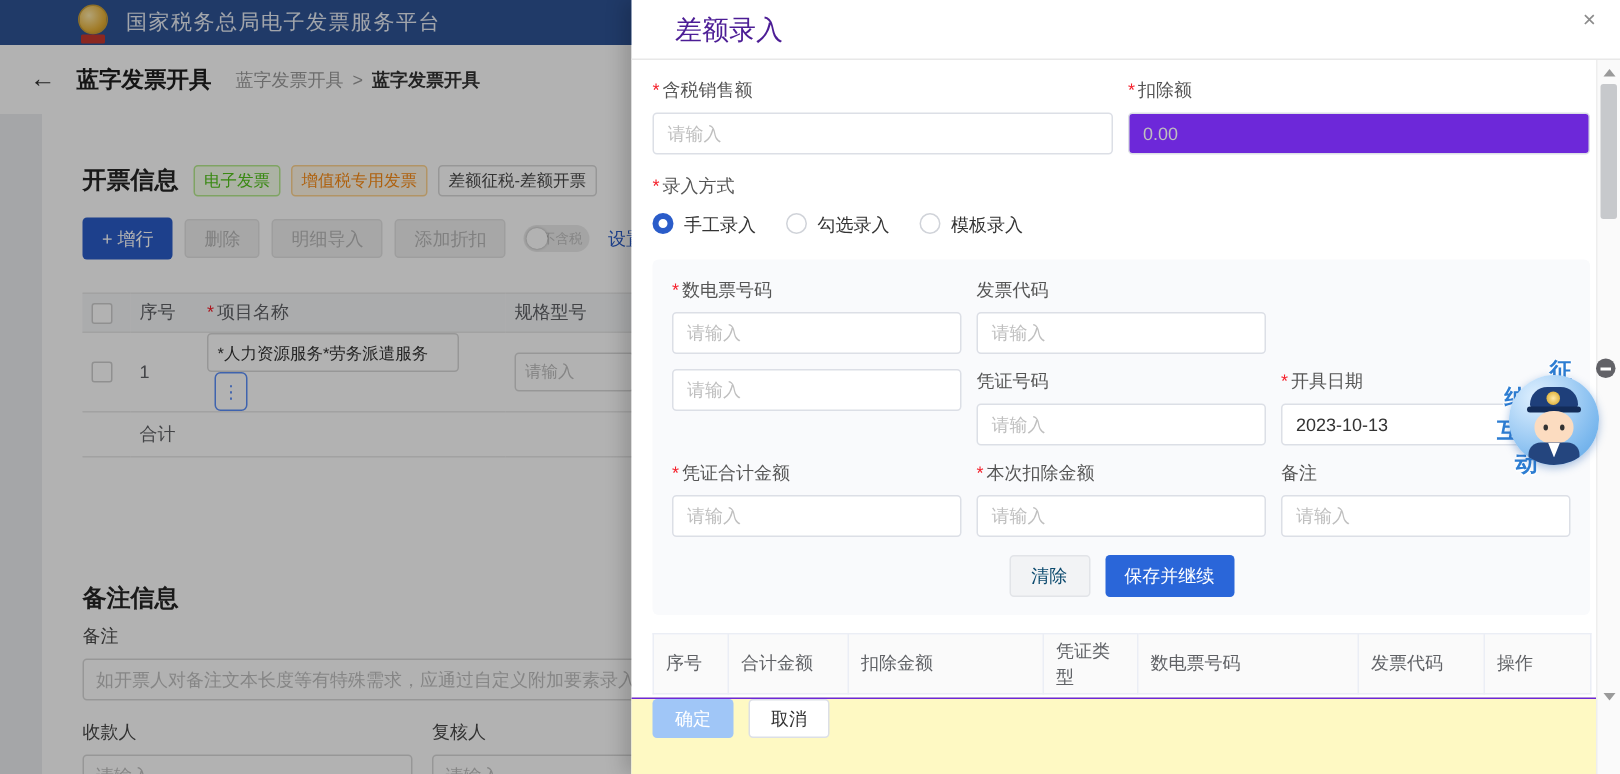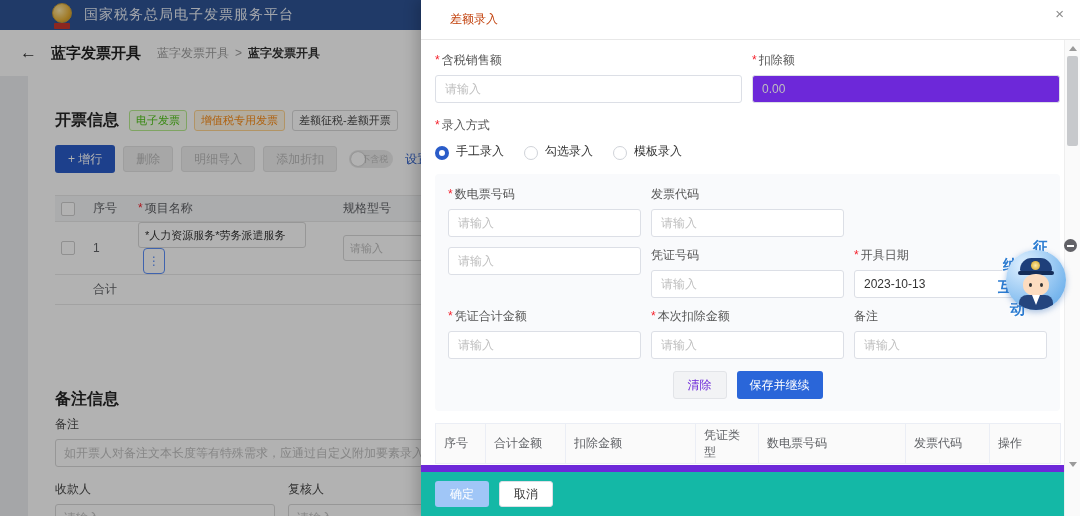--- a/index.html
+++ b/index.html
@@ -50,55 +50,55 @@
   .txt-input::placeholder { color:#c0c0c0; }
   .remark-area { width:480px; margin-top:6px; }
   .two-col { display:flex; margin-top:12px; }
   .col-a { width:220px; margin-right:13px; }
   .col-a .txt-input { width:220px; margin-top:6px; }
   #mask { position:absolute; left:0; top:0; width:421px; height:516px; background:rgba(0,0,0,.30); }
 
   
   #drawer { position:absolute; left:421px; top:0; width:659px; height:516px; background:#fff; box-shadow:-5px 0 12px rgba(0,0,0,.18); }
   .d-header { height:40px; border-bottom:1px solid #e8e8e8; display:flex; align-items:center; padding:0 16px 0 29px; }
-  .d-title { font-size:12px; color:#c2410c; font-weight:500; flex:1; }
+  .d-title { font-size:18px; color:#4c1d95; font-weight:500; flex:1; }
   .d-close { font-size:15px; color:#8c8c8c; cursor:pointer; line-height:1; margin-top:-12px; }
   .d-body { padding:12px 20px 0 14px; }
   .frow { display:flex; }
   .fcol { display:flex; flex-direction:column; }
   .fcol .flabel { margin-bottom:6px; }
   .flabel { font-size:12px; color:#555; }
   .dinput { height:28px; border:1px solid #dcdfe6; border-radius:3px; font-size:12px; padding:0 9px; font-family:inherit; color:#333; width:100%; background:#fff; }
   .dinput::placeholder { color:#bfbfbf; }
   .dinput.disabled { background:#6d28d9; color:#bfbfbf; }
   .w-half1 { width:307px; margin-right:10px; }
   .w-half2 { width:308px; }
   .mode-row { margin-top:12px; }
   .radios { display:flex; align-items:center; margin-top:9px; }
-  .radio { display:flex; align-items:flex-end; margin-right:20px; cursor:pointer; }
+  .radio { display:flex; align-items:flex-start; margin-right:20px; cursor:pointer; }
   .rdot { width:14px; height:14px; border-radius:50%; border:1px solid #d0d3d9; background:#fff; margin-right:7px; position:relative; }
   .radio.checked .rdot { border:4px solid #2a5cc9; }
   .rtext { font-size:12px; color:#333; }
   .panel { margin-top:14px; background:#f9fafc; border-radius:4px; padding:12px 13px; }
   .grid3 { display:flex; margin-bottom:10px; }
   .grid3:last-of-type { margin-bottom:0; }
   .gcell { width:193px; margin-right:10px; display:flex; flex-direction:column; }
   .gcell:last-child { margin-right:0; }
   .gcell .flabel { margin-bottom:6px; }
   .select-box { position:relative; }
   .select-box .dinput { padding-right:22px; color:#333; }
   .chev { position:absolute; right:9px; top:11px; width:7px; height:7px; border-right:1px solid #b4b8bf; border-bottom:1px solid #b4b8bf; transform:rotate(45deg) translateY(-2px); }
   .panel-btns { display:flex; justify-content:center; margin-top:12px; }
-  .btn-clear { height:28px; padding:0 14px; background:#f2f3f5; border:1px solid #e2e4e8; border-radius:3px; font-size:12px; color:#6d28d9; cursor:pointer; margin-right:10px; font-family:inherit; }
+  .btn-clear { height:28px; padding:0 14px; background:#f2f3f5; border:1px solid #e2e4e8; border-radius:3px; font-size:12px; color:#0c4a6e; cursor:pointer; margin-right:10px; font-family:inherit; }
   .btn-save { height:28px; padding:0 13px; background:#2a66d9; border:none; border-radius:3px; font-size:12px; color:#fff; cursor:pointer; font-family:inherit; }
   table.d-table { border-collapse:collapse; margin-top:12px; width:625px; table-layout:fixed; }
   table.d-table th { height:40px; background:#fafafa; border:1px solid #ebeef5; border-left:none; font-size:12px; color:#606266; font-weight:normal; padding:0 8px; text-align:left; }
   table.d-table th:first-child { border-left:1px solid #ebeef5; }
   th.ta-r { text-align:right; } th.ta-c { text-align:center; }
-  .d-footer { position:absolute; left:0; right:16px; bottom:0; height:51px; border-top:7px solid #6d28d9; background:#14b8a6; display:flex; align-items:center; padding-left:14px; }
+  .d-footer { position:absolute; left:0; right:16px; bottom:0; height:51px; border-top:1px solid #6d28d9; background:#fef9c3; display:flex; padding-left:14px; }
   .btn-confirm { height:26px; padding:0 15px; background:#a0c6f7; color:#fff; border:none; border-radius:3px; font-size:12px; margin-right:10px; font-family:inherit; }
   .btn-cancel { height:26px; padding:0 14px; background:#fff; color:#333; border:1px solid #dcdfe6; border-radius:3px; font-size:12px; cursor:pointer; font-family:inherit; }
 
   
   .scrollbar { position:absolute; right:0; top:40px; bottom:0; width:16px; background:#fafafa; border-left:1px solid #eeeeee; }
   .sb-up { position:absolute; top:6px; left:4px; width:0; height:0; border-left:4px solid transparent; border-right:4px solid transparent; border-bottom:5px solid #9a9a9a; }
   .sb-thumb { position:absolute; top:16px; left:2px; width:11px; height:90px; background:#c7c9cc; border-radius:2px; }
   .sb-down { position:absolute; top:422px; left:4px; width:0; height:0; border-left:4px solid transparent; border-right:4px solid transparent; border-top:5px solid #9a9a9a; }
 
   

